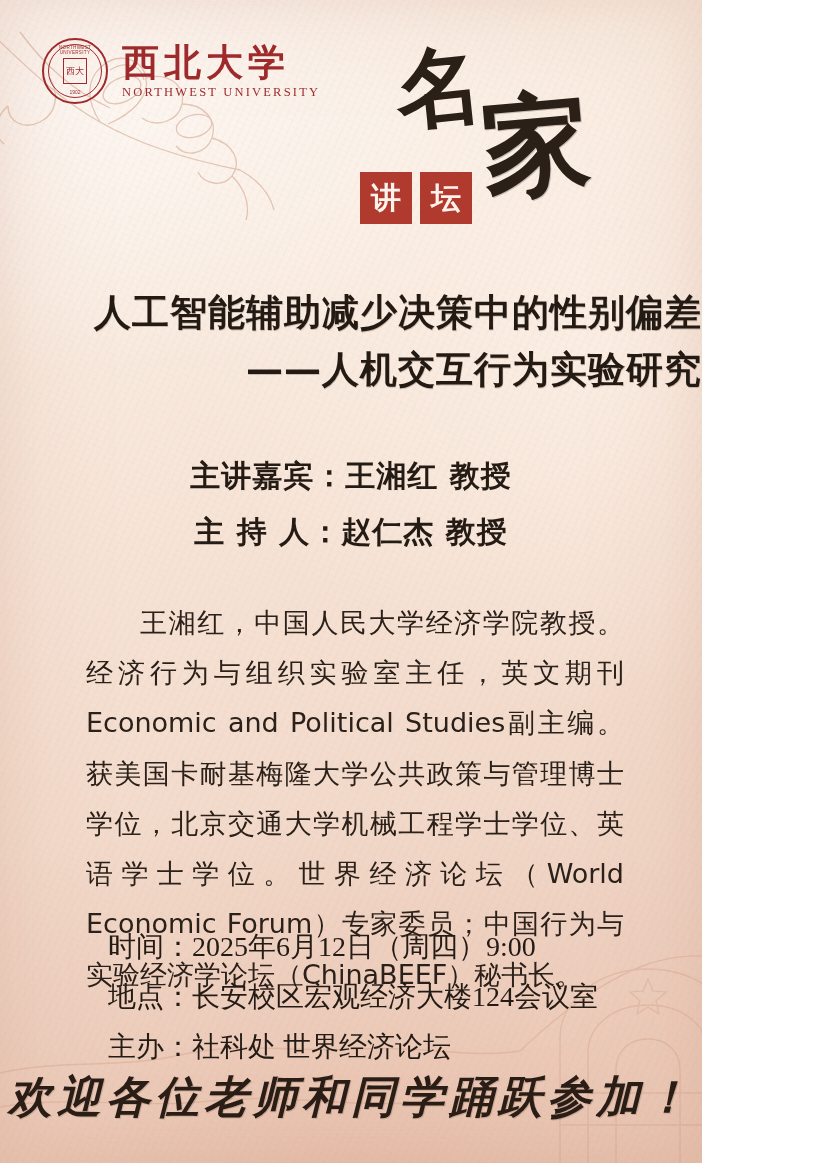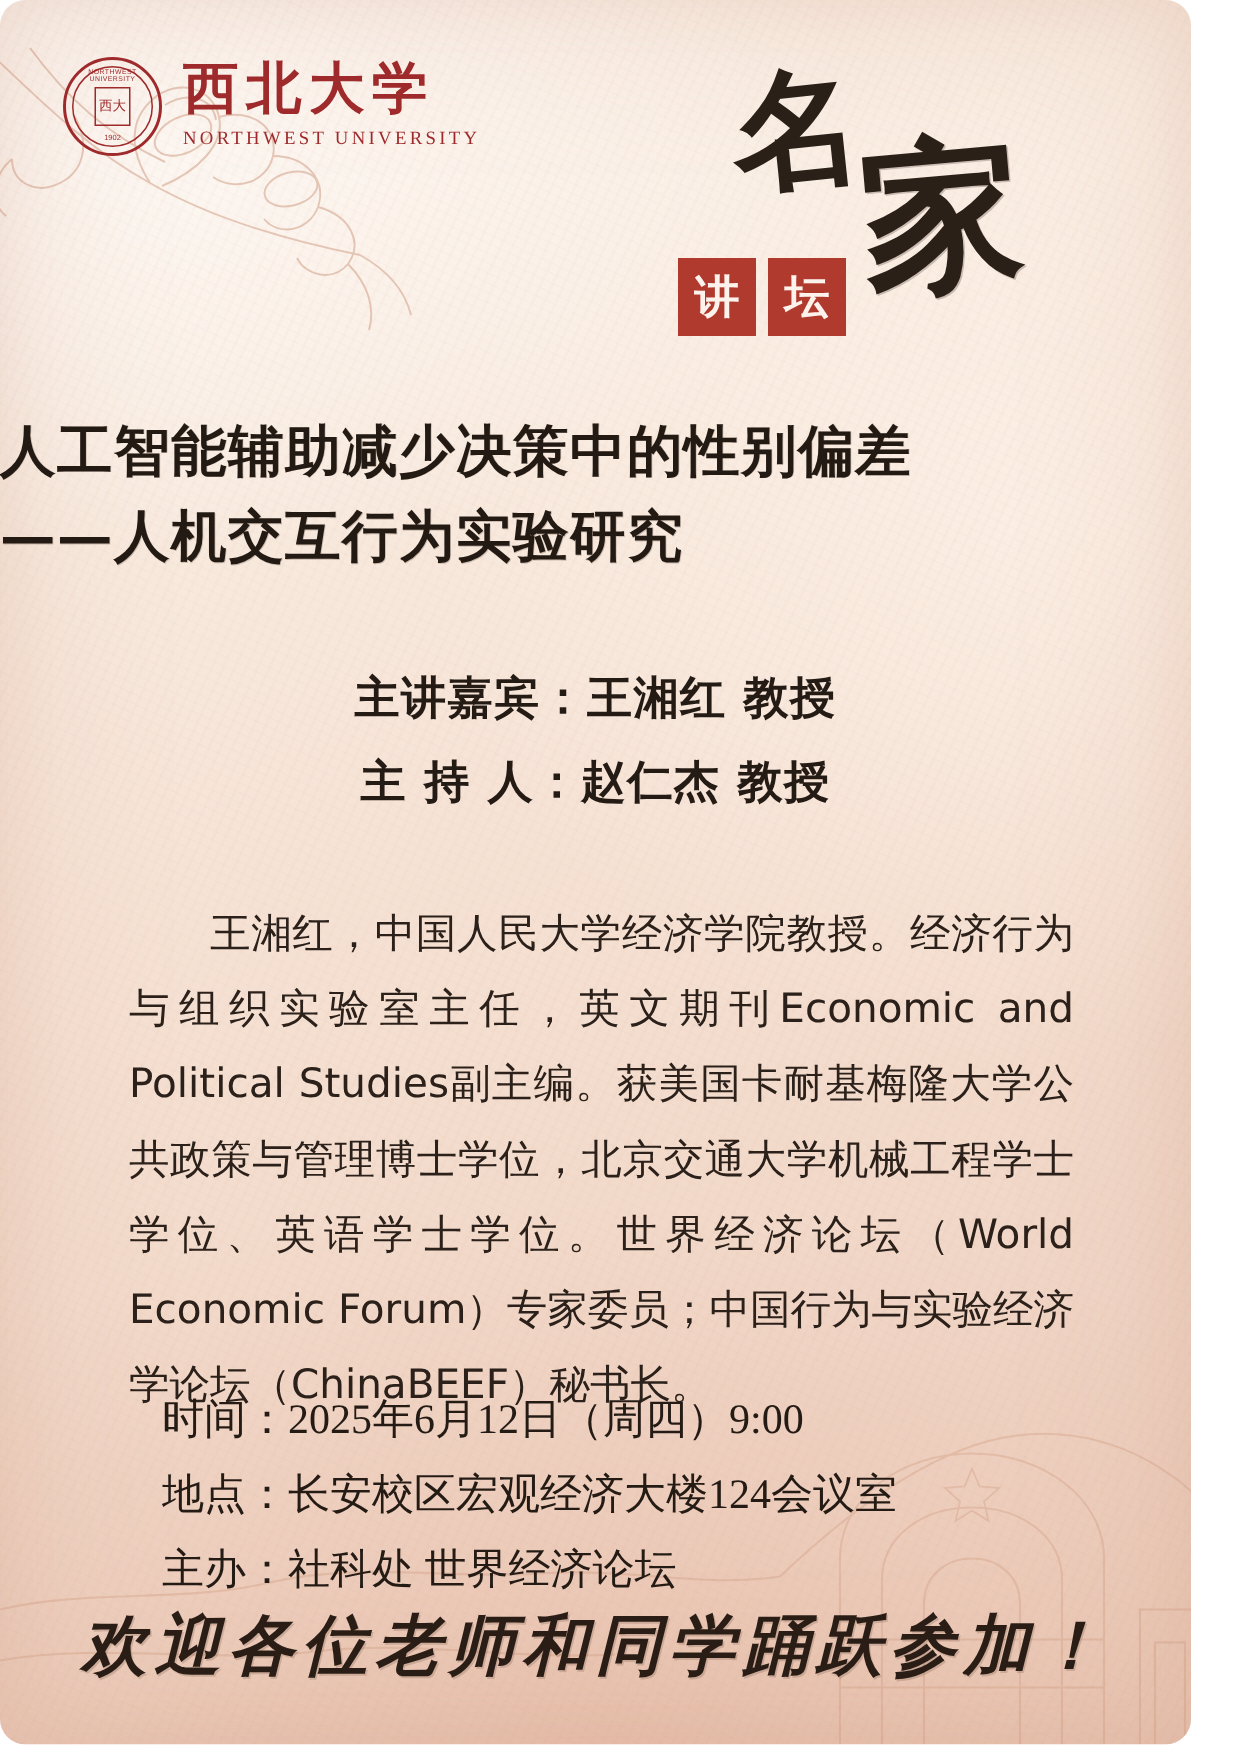--- a/index.html
+++ b/index.html
@@ -2,26 +2,25 @@
 <html><head>
 <meta charset="utf-8">
 <style>
   html, body {
     margin: 0;
     padding: 0;
     background: #ffffff;
   }
   .poster {
     position: relative;
-    width: 794px;
+    width: 702px;
     height: 1163px;
     overflow: hidden;
     font-family: "Liberation Sans", sans-serif;
     background: linear-gradient(165deg, #fbf0e6 0%, #f9ece1 22%, #f6e3d6 45%, #f3dccd 62%, #f0d5c6 78%, #eccdbc 100%);
-    border-radius: 17px;
   }
   
   .tex1 {
     position: absolute; inset: 0;
     background:
       radial-gradient(ellipse 700px 400px at 12% 8%, rgba(255,255,255,0.55), rgba(255,255,255,0) 70%),
       radial-gradient(ellipse 600px 520px at 88% 30%, rgba(255,246,238,0.5), rgba(255,255,255,0) 70%),
       radial-gradient(ellipse 900px 500px at 50% 100%, rgba(218,150,120,0.22), rgba(255,255,255,0) 72%);
     pointer-events: none;
   }
@@ -78,21 +77,21 @@
   .seal-year{
     position:absolute; bottom:7px; left:0; right:0;
     text-align:center; font-size:5px; color:#9e2a2b;
   }
   .wordmark { line-height: 1; }
   .wordmark .cn {
     font-size: 37px;
     color: #9e2a2b;
     font-weight: 700;
     letter-spacing: 5px;
-    font-family: Liberation Mono, monospace;
+    font-family: Liberation Sans, sans-serif;
   }
   .wordmark .en {
     margin-top: 5px;
     font-size: 12.5px;
     color: #9e2a2b;
     letter-spacing: 2.2px;
     font-family: "Liberation Serif", serif;
   }
 
   
@@ -121,38 +120,38 @@
     font-size: 30px; font-weight: 700;
     font-family: "DejaVu Serif", "Liberation Serif", serif;
   }
   .stamp.s1 { left: 0px; top: 120px; }
   .stamp.s2 { left: 60px; top: 120px; }
 
   
   .title-wrap {
     position: absolute;
     left: 0; right: 0;
-    top: 272px;
-    text-align: left;
+    top: 284px;
+    text-align: right;
   }
   .title-line {
     font-family: "DejaVu Serif", "Liberation Serif", serif;
     font-weight: 700;
     font-size: 37px;
     color: #231a14;
     letter-spacing: 1px;
     line-height: 1.55;
     text-shadow: 0.5px 0.5px 0 rgba(80,55,40,0.25);
   }
 
   
   .speakers {
     position: absolute;
     left: 0; right: 0;
-    top: 438px;
+    top: 448px;
     text-align: center;
   }
   .speaker-line {
     font-family: "DejaVu Serif", "Liberation Serif", serif;
     font-weight: 700;
     font-size: 30px;
     color: #241b15;
     line-height: 1.85;
     letter-spacing: 1px;
   }

